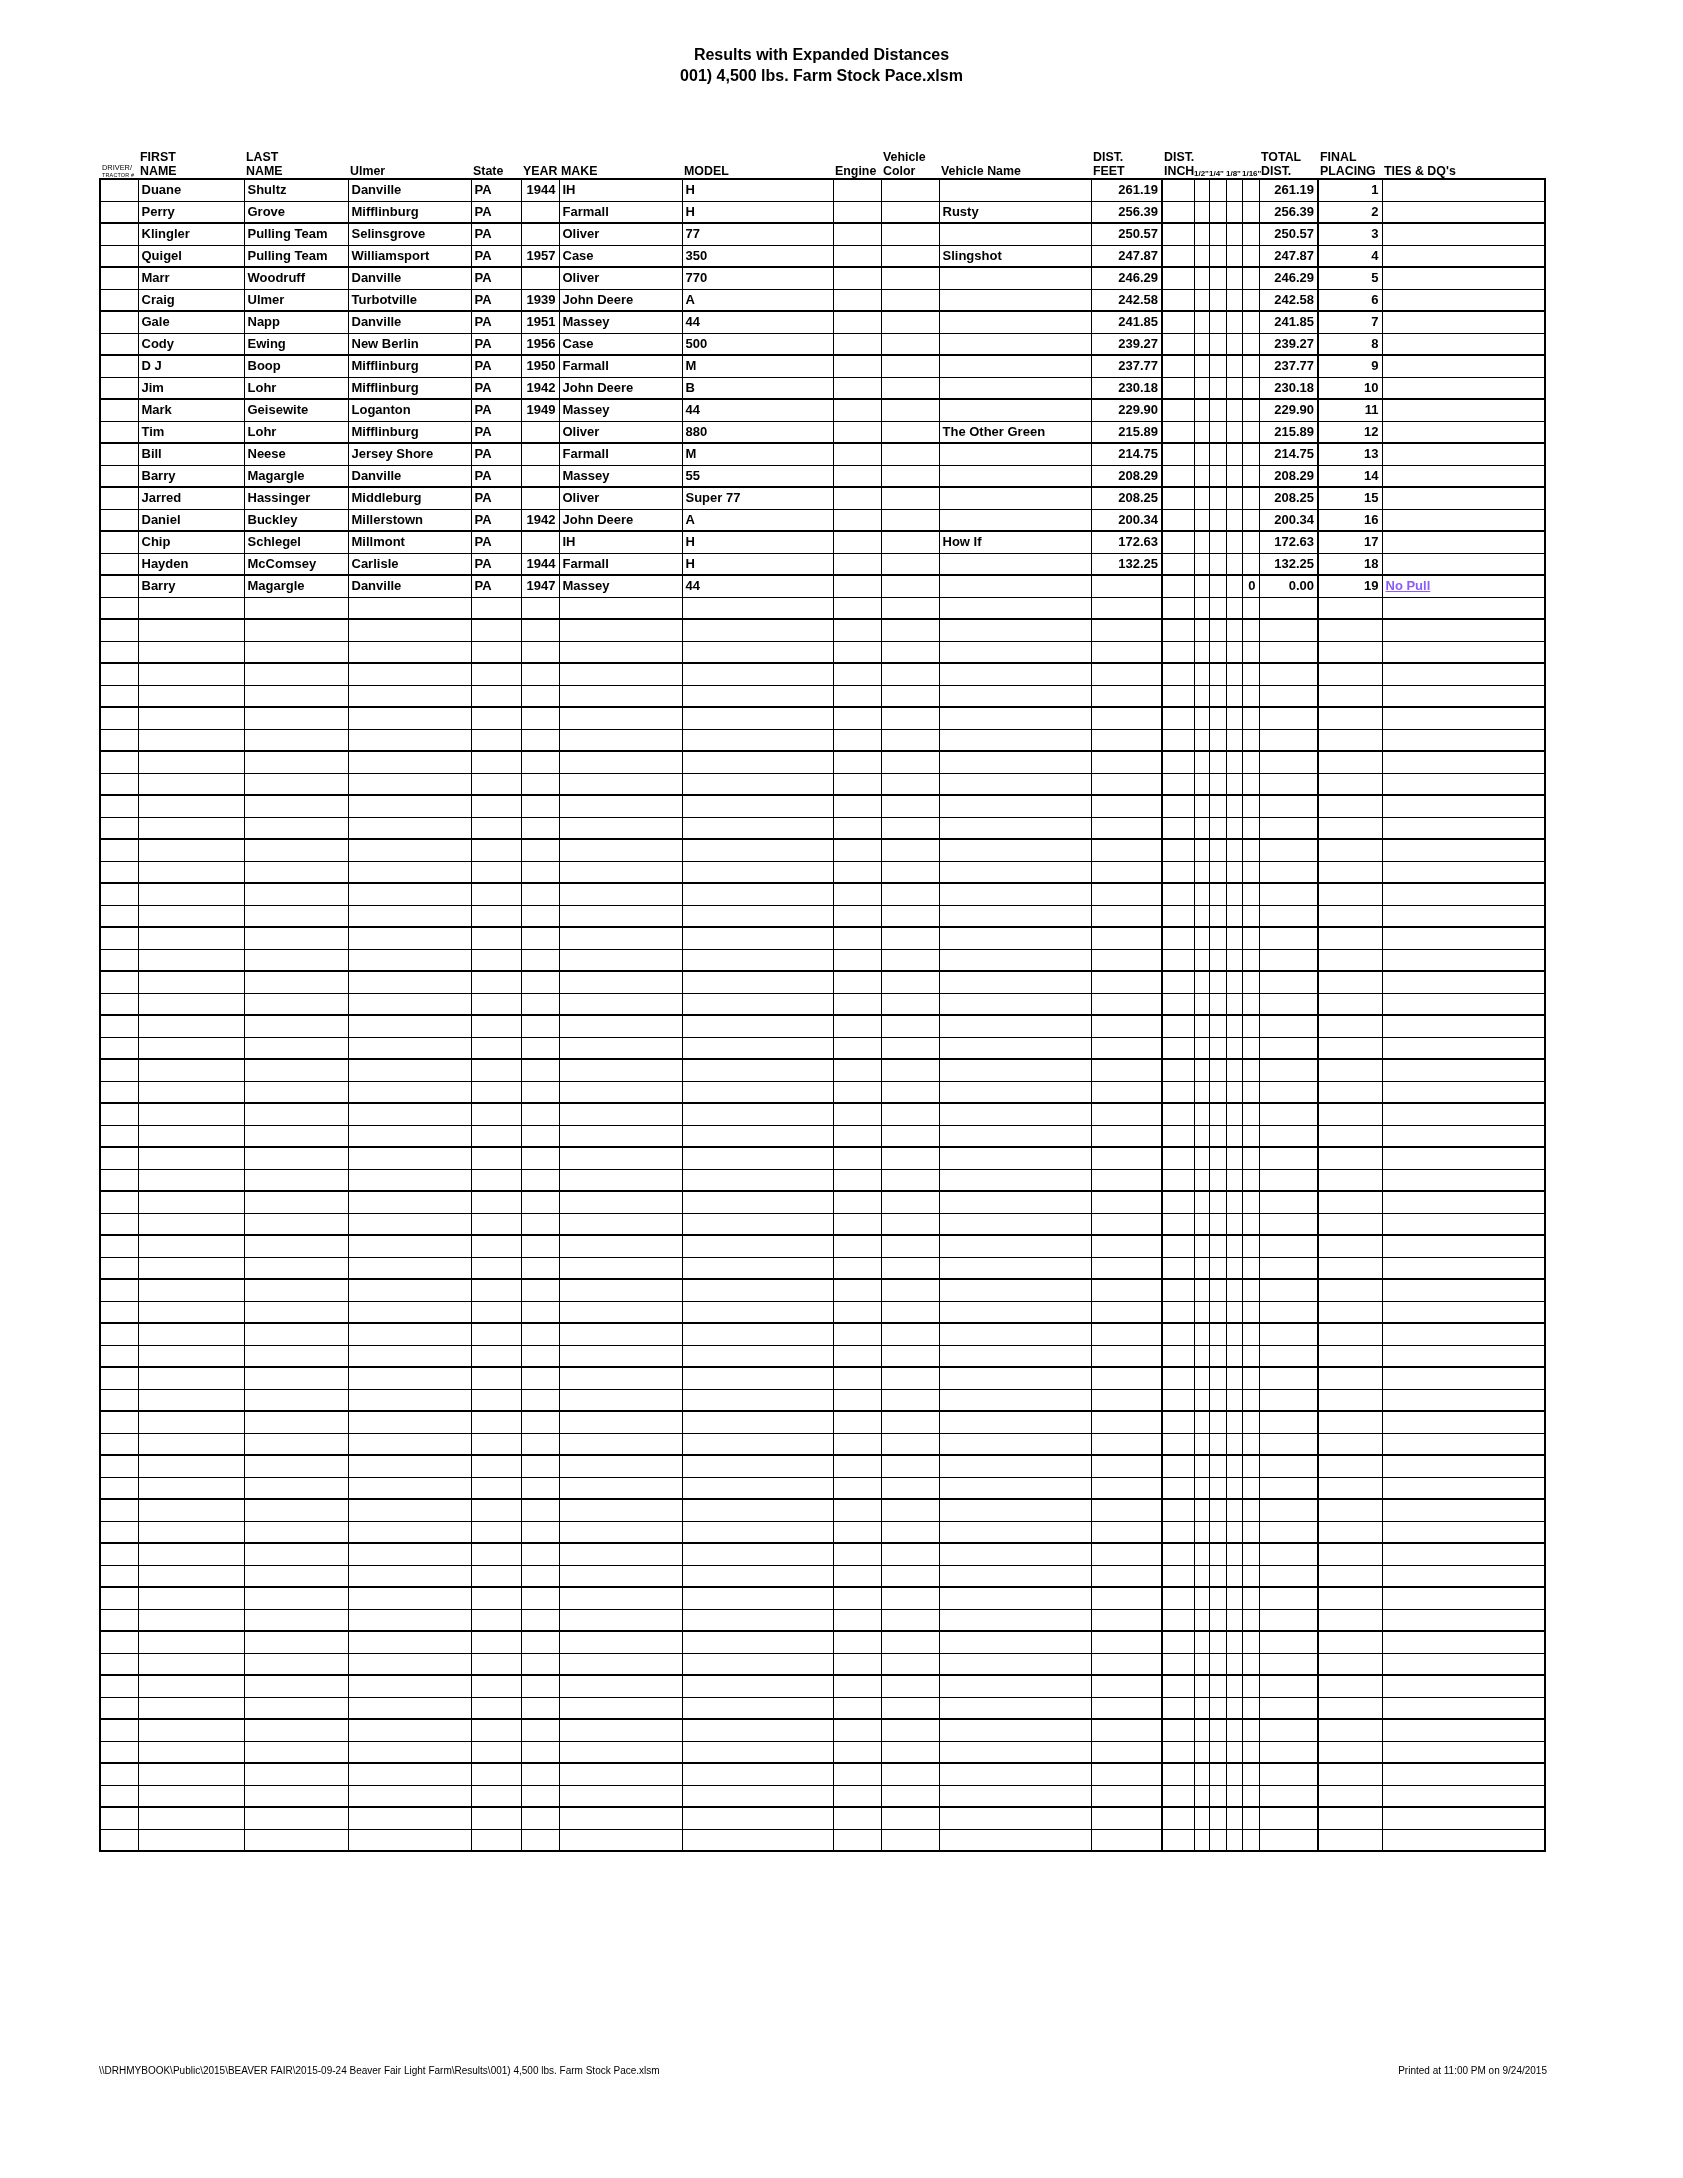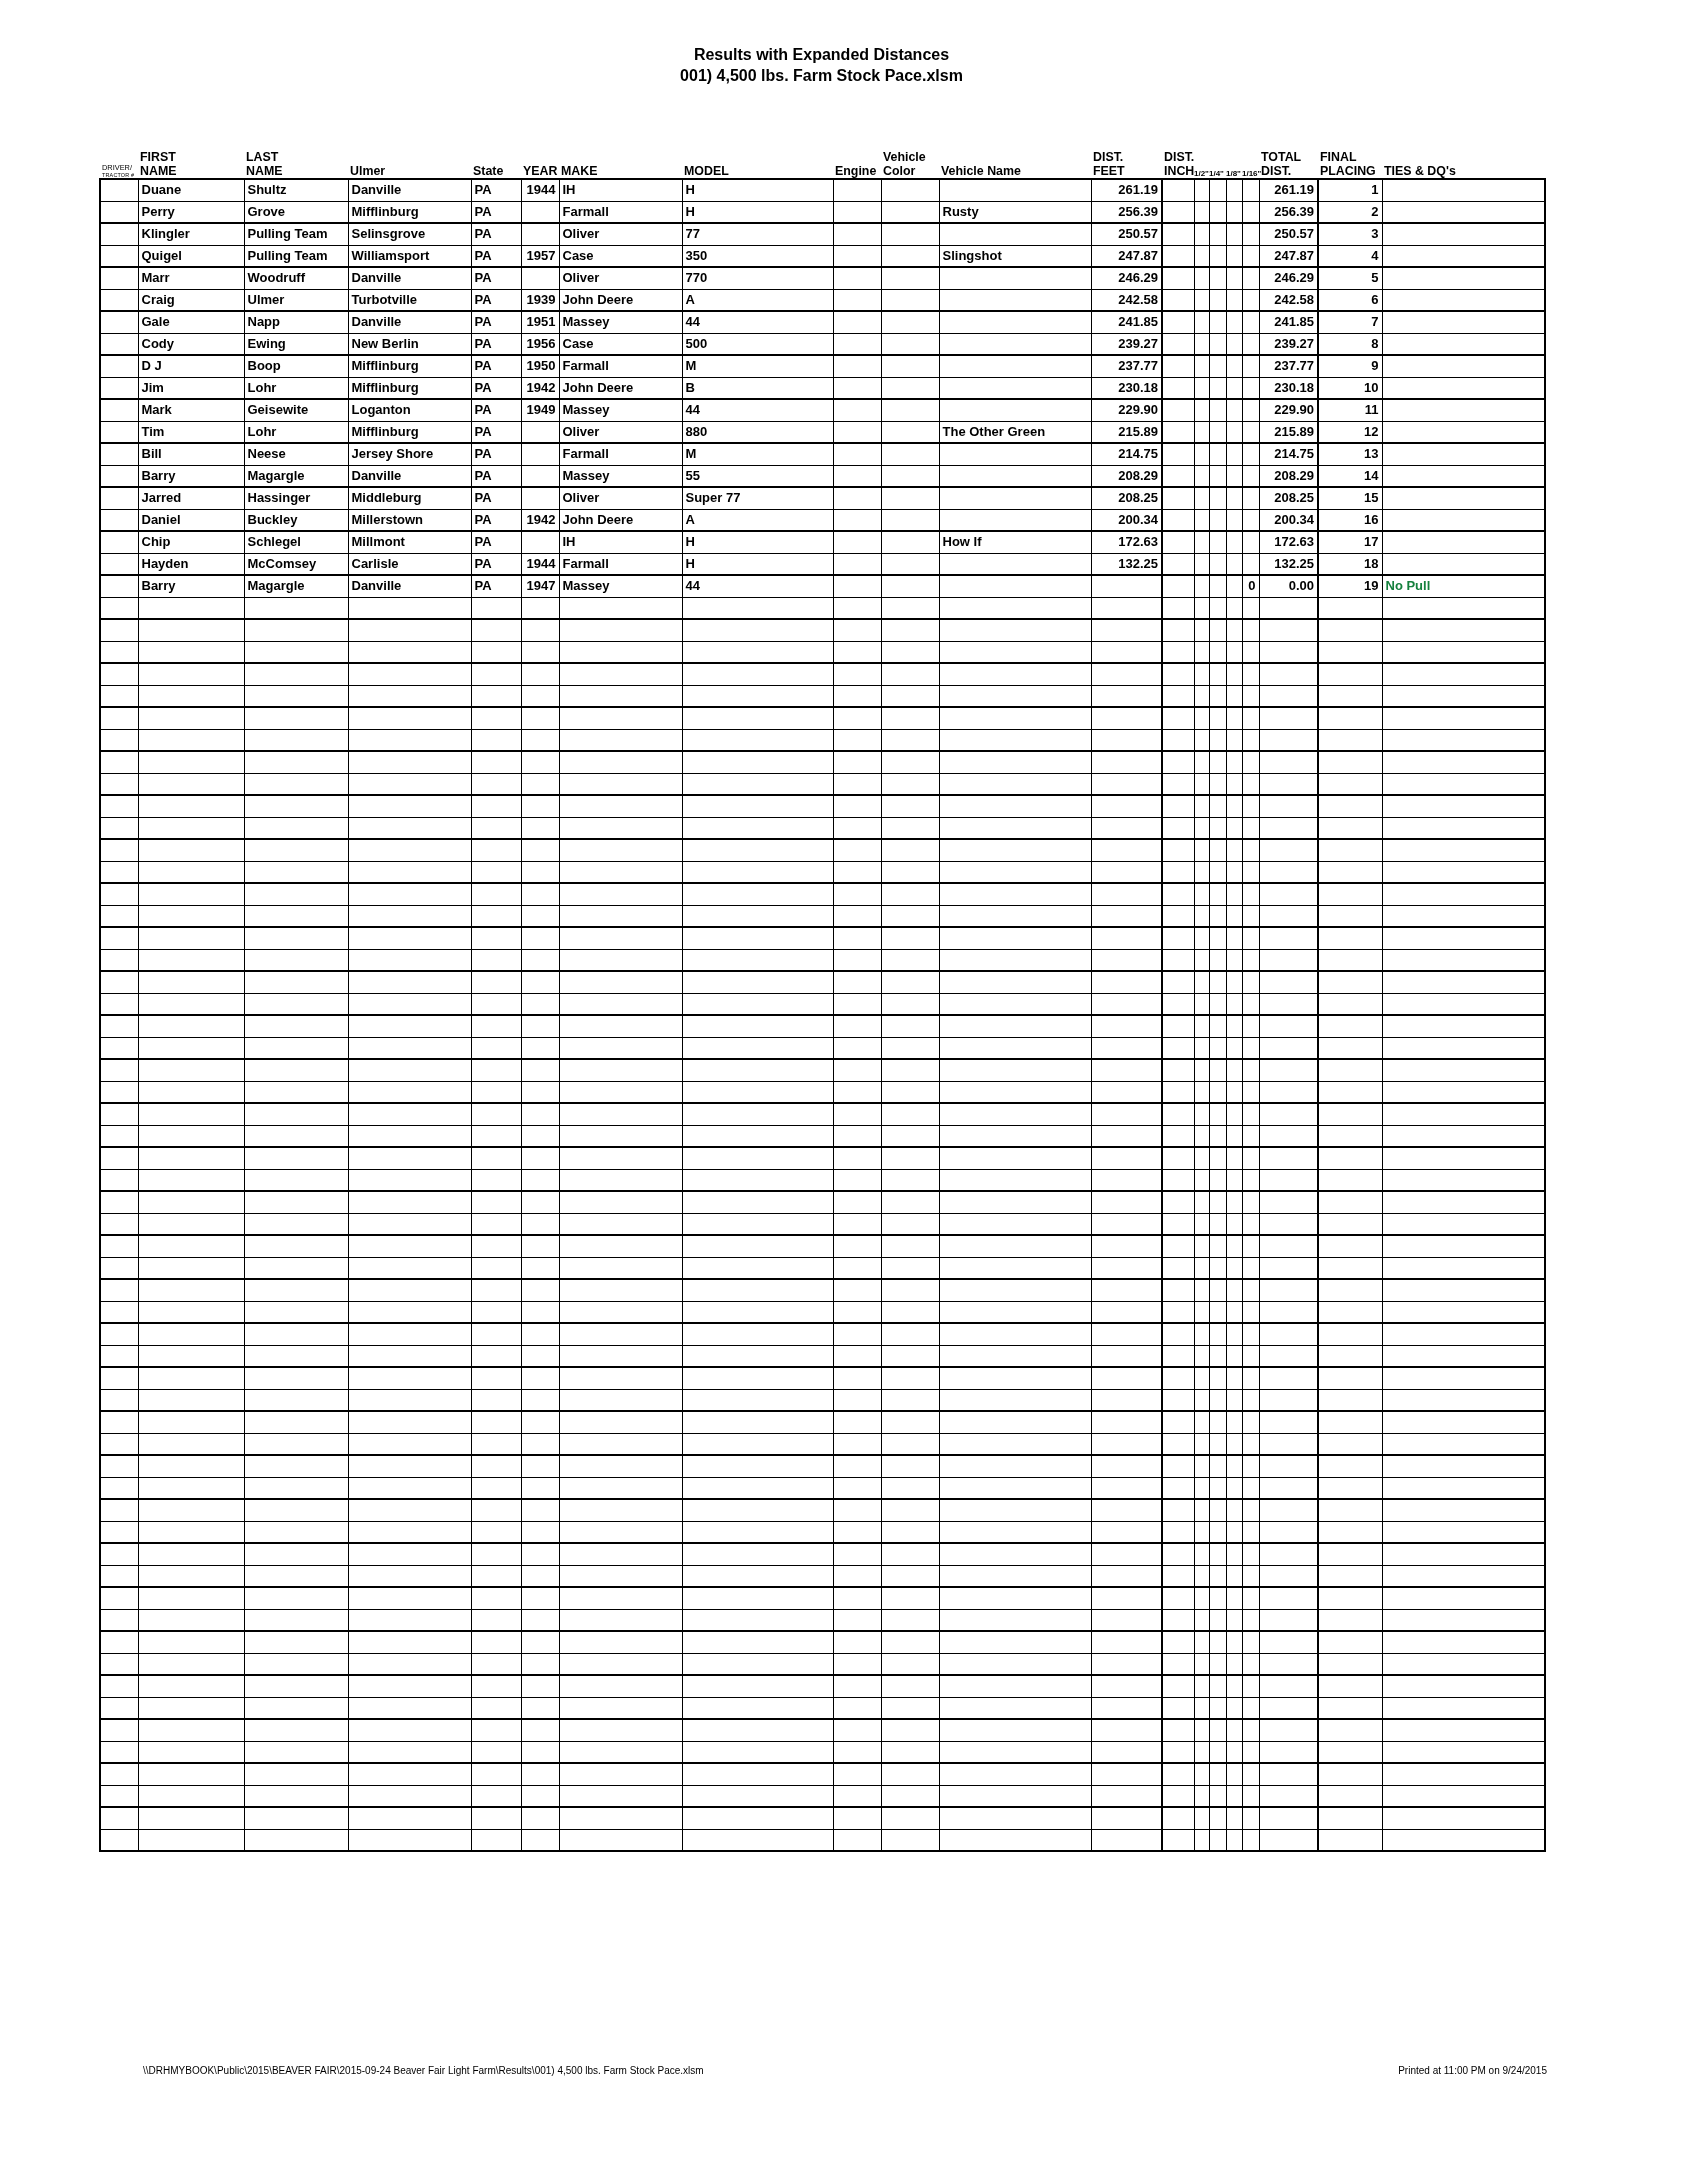--- a/index.html
+++ b/index.html
@@ -34,21 +34,21 @@
     height:22px;box-sizing:border-box;
     padding:0 3px;font-size:13px;font-weight:bold;line-height:14px;
     white-space:nowrap;overflow:hidden;
   }
   #grid tr.rt td{border-bottom-width:2px;}
   #grid td.c-right{text-align:right;}
   #grid td.c-left{text-align:left;}
   #grid td.bl2{border-left-width:2px;}
   
   .footer-left{
-    position:absolute;left:99px;top:2065px;font-size:10px;line-height:12px;margin-left:44px;
+    position:absolute;left:99px;top:2065px;font-size:10px;line-height:12px;
   }
   .footer-right{
     position:absolute;right:136px;top:2065px;font-size:10px;line-height:12px;
   }
 </style>
 </head>
 <body>
 
 <div class="title-block">
   <div>Results with Expanded Distances</div>
@@ -559,21 +559,21 @@
         <td class="c-left"></td>
         <td class="c-left"></td>
         <td class="c-right"></td>
         <td class="c-right bl2"></td>
         <td class="c-right"></td>
         <td class="c-right"></td>
         <td class="c-right"></td>
         <td class="c-right">0</td>
         <td class="c-right">0.00</td>
         <td class="c-right bl2">19</td>
-        <td class="c-left" style="color: #15803d;">No Pull</td>
+        <td class="c-left" style="color: #8b5cf6; text-decoration: underline;">No Pull</td>
       </tr>
       <tr class="rt">
         <td class="c-left"></td>
         <td class="c-left"></td>
         <td class="c-left"></td>
         <td class="c-left"></td>
         <td class="c-left"></td>
         <td class="c-right"></td>
         <td class="c-left"></td>
         <td class="c-left"></td>

